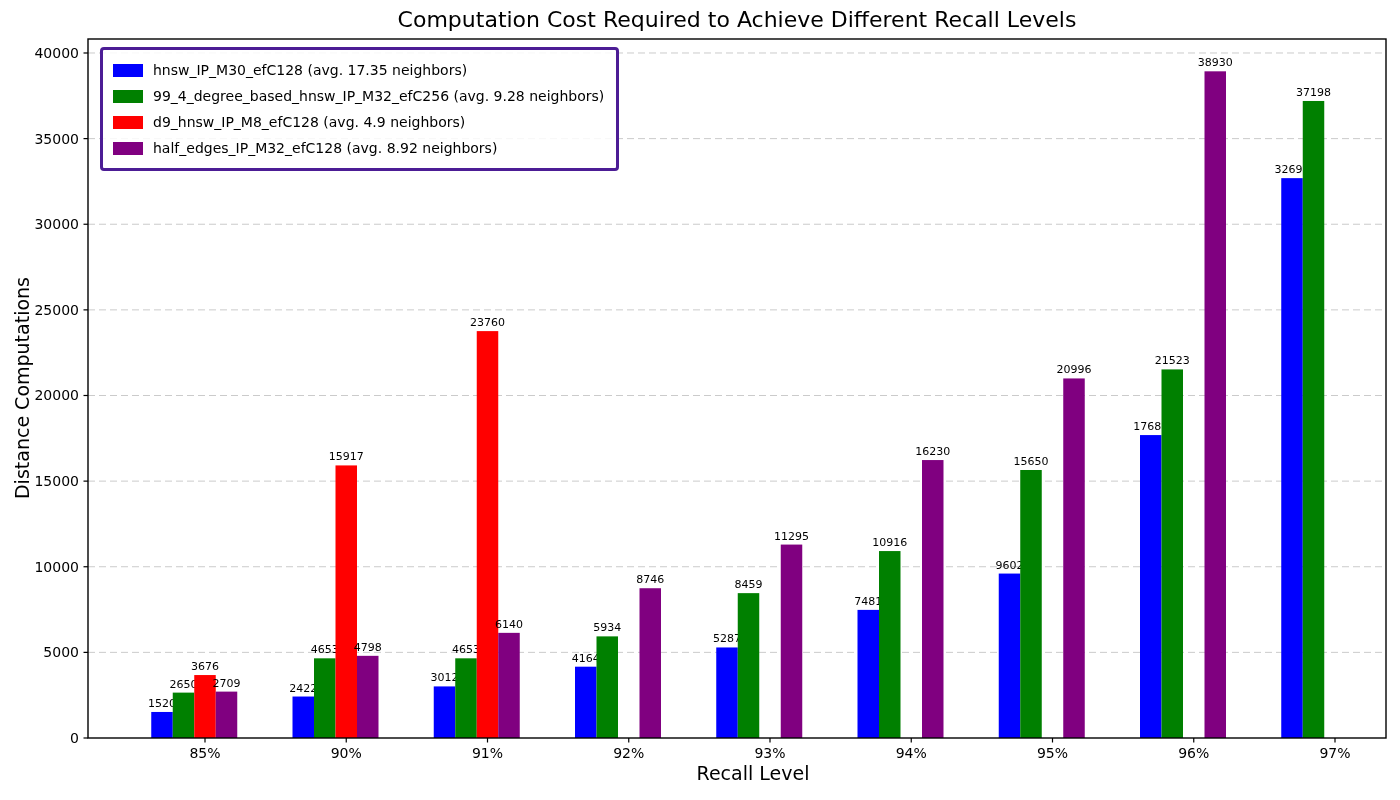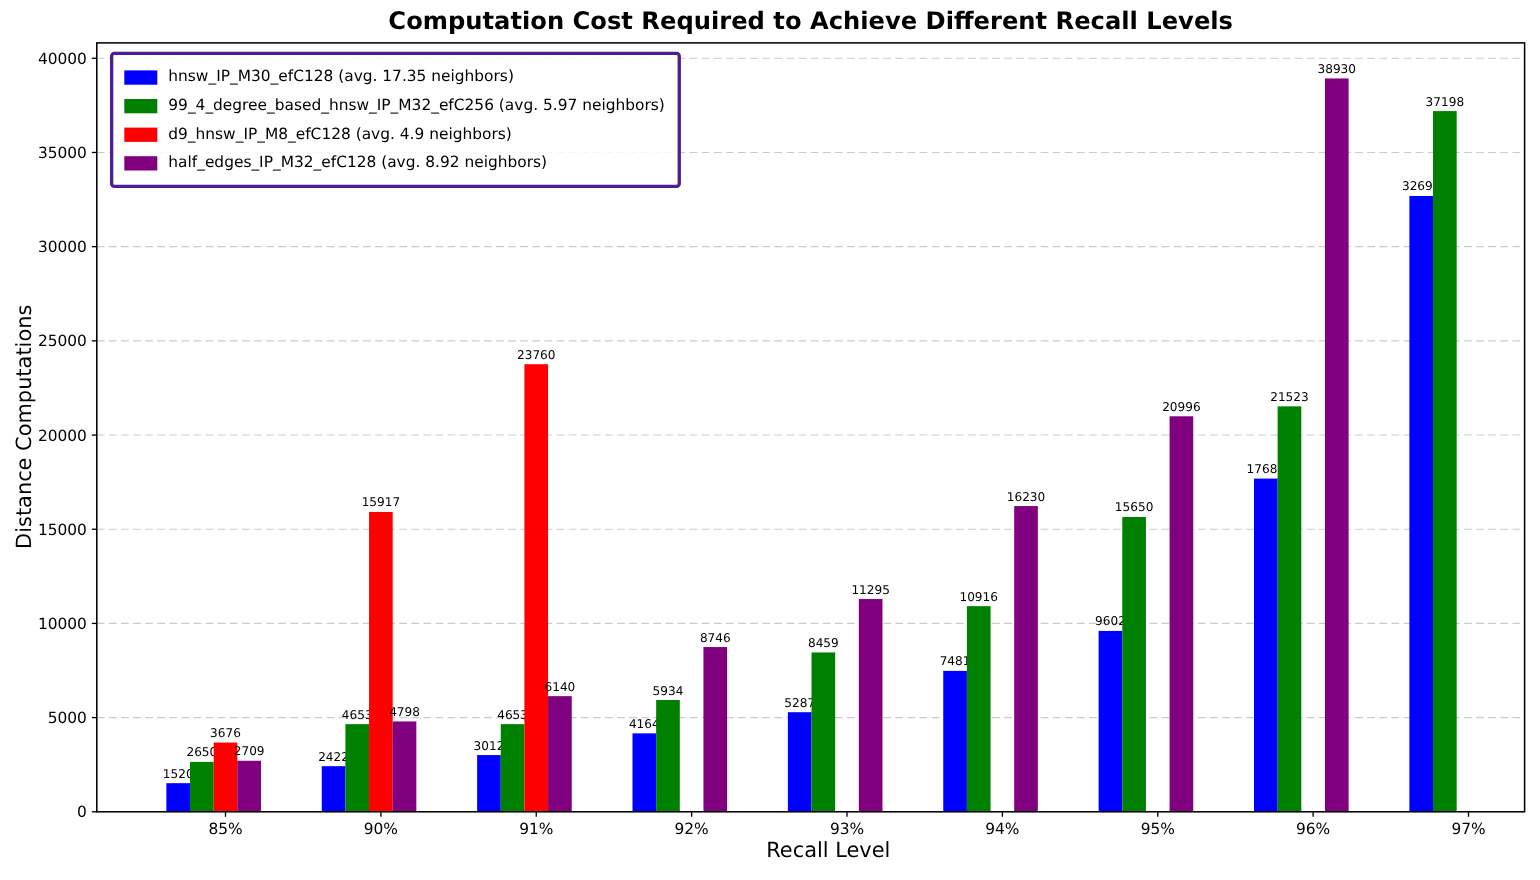--- a/index.html
+++ b/index.html
@@ -12,21 +12,20 @@
     overflow: hidden;
   }
   #plot-svg { position: absolute; left: 0; top: 0; }
   .title {
     position: absolute;
     left: 88px; top: 7px; width: 1298px;
     text-align: center;
     font-size: 22px;
     color: #000000;
     white-space: nowrap;
-    font-weight: bold;
   }
   .xlabel {
     position: absolute;
     left: 104px; top: 762px; width: 1298px;
     text-align: center;
     font-size: 19px;
     color: #000000;
   }
   .ylabel {
     position: absolute;
@@ -186,21 +185,21 @@
   <div class="ylabel">Distance Computations</div>
   <div class="xlabel">Recall Level</div>
 
   <div class="legend">
     <div class="legend-row">
       <span class="swatch" style="background: rgb(0, 0, 255);"></span>
       <span class="legend-label">hnsw_IP_M30_efC128 (avg. 17.35 neighbors)</span>
     </div>
     <div class="legend-row">
       <span class="swatch" style="background: rgb(0, 128, 0);"></span>
-      <span class="legend-label">99_4_degree_based_hnsw_IP_M32_efC256 (avg. 5.97 neighbors)</span>
+      <span class="legend-label">99_4_degree_based_hnsw_IP_M32_efC256 (avg. 9.28 neighbors)</span>
     </div>
     <div class="legend-row">
       <span class="swatch" style="background: rgb(255, 0, 0);"></span>
       <span class="legend-label">d9_hnsw_IP_M8_efC128 (avg. 4.9 neighbors)</span>
     </div>
     <div class="legend-row">
       <span class="swatch" style="background: rgb(128, 0, 128);"></span>
       <span class="legend-label">half_edges_IP_M32_efC128 (avg. 8.92 neighbors)</span>
     </div>
   </div>

